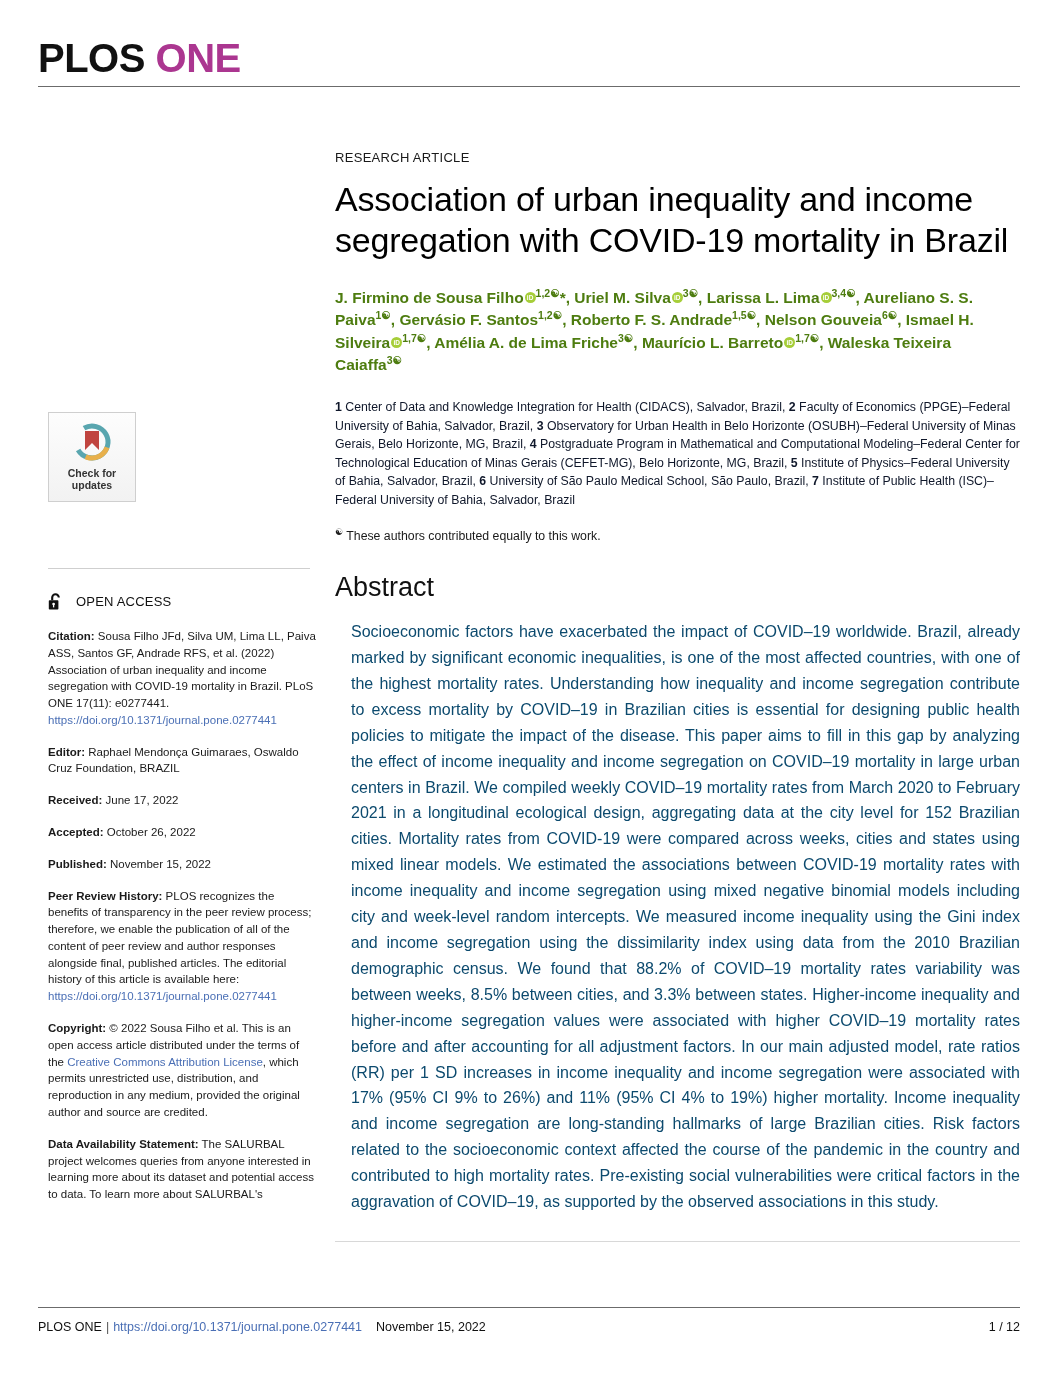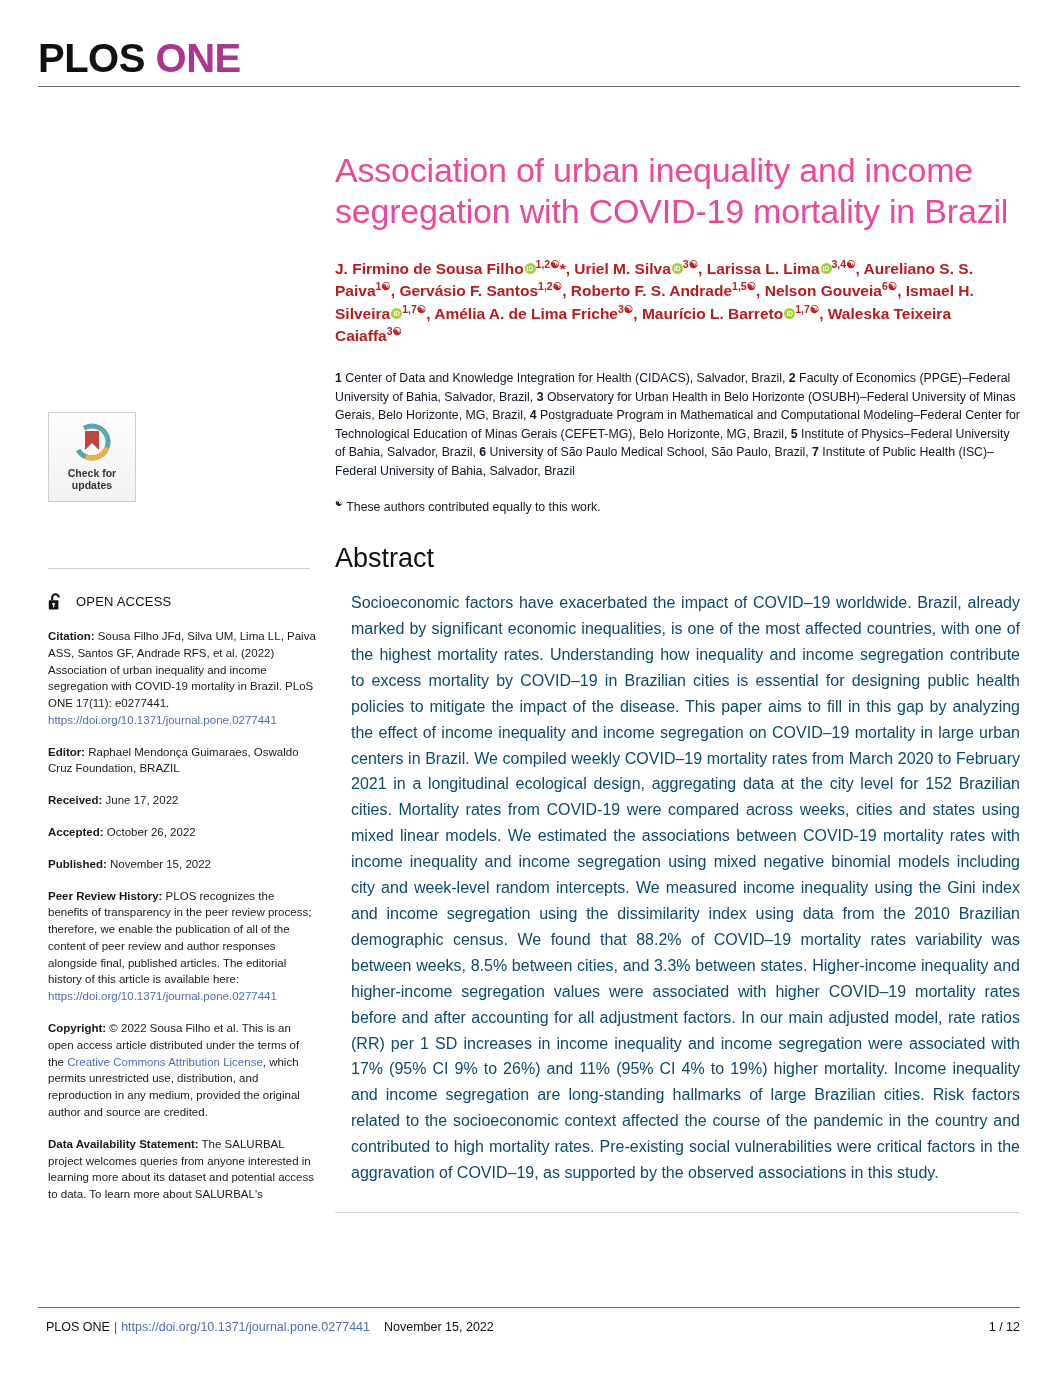--- a/index.html
+++ b/index.html
@@ -143,29 +143,29 @@
   .kicker {
     font-size: 13px;
     letter-spacing: 0.3px;
     color: #1a1a1a;
     margin-bottom: 14px;
   }
   .title {
     font-size: 34px;
     font-weight: 400;
     line-height: 1.2;
-    color: #ec4899;
+    color: #000000;
     margin: 0 0 26px 0;
     letter-spacing: -0.2px;
   }
   .authors {
     font-size: 15.5px;
     font-weight: 700;
     line-height: 1.45;
-    color: #b91c1c;
+    color: #4d7c0f;
     margin-bottom: 22px;
   }
   .authors sup {
     font-size: 10.5px;
     font-weight: 700;
     vertical-align: super;
     line-height: 0;
   }
   .orcid {
     display: inline-block;
@@ -245,21 +245,21 @@
     position: absolute;
     left: 38px;
     top: 1320px;
     width: 982px;
     display: flex;
     justify-content: space-between;
     align-items: baseline;
     font-size: 12.5px;
     color: #111111;
   }
-  .footer-left { white-space: nowrap; margin-left: 8px; }
+  .footer-left { white-space: nowrap; }
   .footer-left .sep { margin: 0 4px; color: #555; }
   .footer-left .date { margin-left: 14px; }
   .footer-right { white-space: nowrap; }
 </style>
 </head>
 <body>
 
 <div class="page">
 
   <div class="masthead">
@@ -304,20 +304,21 @@
             <div class="meta-block"><b>Accepted:</b><span> October 26, 2022</span></div>
             <div class="meta-block"><b>Published:</b><span> November 15, 2022</span></div>
             <div class="meta-block"><b>Peer Review History:</b><span> PLOS recognizes the benefits of transparency in the peer review process; therefore, we enable the publication of all of the content of peer review and author responses alongside final, published articles. The editorial history of this article is available here: </span><a class="link" href="#">https://doi.org/10.1371/journal.pone.0277441</a></div>
             <div class="meta-block"><b>Copyright:</b><span> © 2022 Sousa Filho et al. This is an open access article distributed under the terms of the </span><a class="link" href="#">Creative Commons Attribution License</a><span>, which permits unrestricted use, distribution, and reproduction in any medium, provided the original author and source are credited.</span></div>
             <div class="meta-block"><b>Data Availability Statement:</b><span> The SALURBAL project welcomes queries from anyone interested in learning more about its dataset and potential access to data. To learn more about SALURBAL's</span></div>
           </div>
       </div>
     </div>
 
     <div class="main">
+      <div class="kicker">RESEARCH ARTICLE</div>
       <h1 class="title">Association of urban inequality and income segregation with COVID-19 mortality in Brazil</h1>
       <div class="authors">J. Firmino de Sousa Filho<span class="orcid"></span><sup>1,2</sup><sup class="eqc">☯</sup>*, Uriel M. Silva<span class="orcid"></span><sup>3</sup><sup class="eqc">☯</sup>, Larissa L. Lima<span class="orcid"></span><sup>3,4</sup><sup class="eqc">☯</sup>, Aureliano S. S. Paiva<sup>1</sup><sup class="eqc">☯</sup>, Gervásio F. Santos<sup>1,2</sup><sup class="eqc">☯</sup>, Roberto F. S. Andrade<sup>1,5</sup><sup class="eqc">☯</sup>, Nelson Gouveia<sup>6</sup><sup class="eqc">☯</sup>, Ismael H. Silveira<span class="orcid"></span><sup>1,7</sup><sup class="eqc">☯</sup>, Amélia A. de Lima Friche<sup>3</sup><sup class="eqc">☯</sup>, Maurício L. Barreto<span class="orcid"></span><sup>1,7</sup><sup class="eqc">☯</sup>, Waleska Teixeira Caiaffa<sup>3</sup><sup class="eqc">☯</sup></div>
       <div class="affiliations"><b>1</b> Center of Data and Knowledge Integration for Health (CIDACS), Salvador, Brazil, <b>2</b> Faculty of Economics (PPGE)–Federal University of Bahia, Salvador, Brazil, <b>3</b> Observatory for Urban Health in Belo Horizonte (OSUBH)–Federal University of Minas Gerais, Belo Horizonte, MG, Brazil, <b>4</b> Postgraduate Program in Mathematical and Computational Modeling–Federal Center for Technological Education of Minas Gerais (CEFET-MG), Belo Horizonte, MG, Brazil, <b>5</b> Institute of Physics–Federal University of Bahia, Salvador, Brazil, <b>6</b> University of São Paulo Medical School, São Paulo, Brazil, <b>7</b> Institute of Public Health (ISC)–Federal University of Bahia, Salvador, Brazil</div>
       <div class="notes">
         <div>
           <span class="eqc">☯</span>
           <span>These authors contributed equally to this work.</span>
         </div>
       </div>
 

